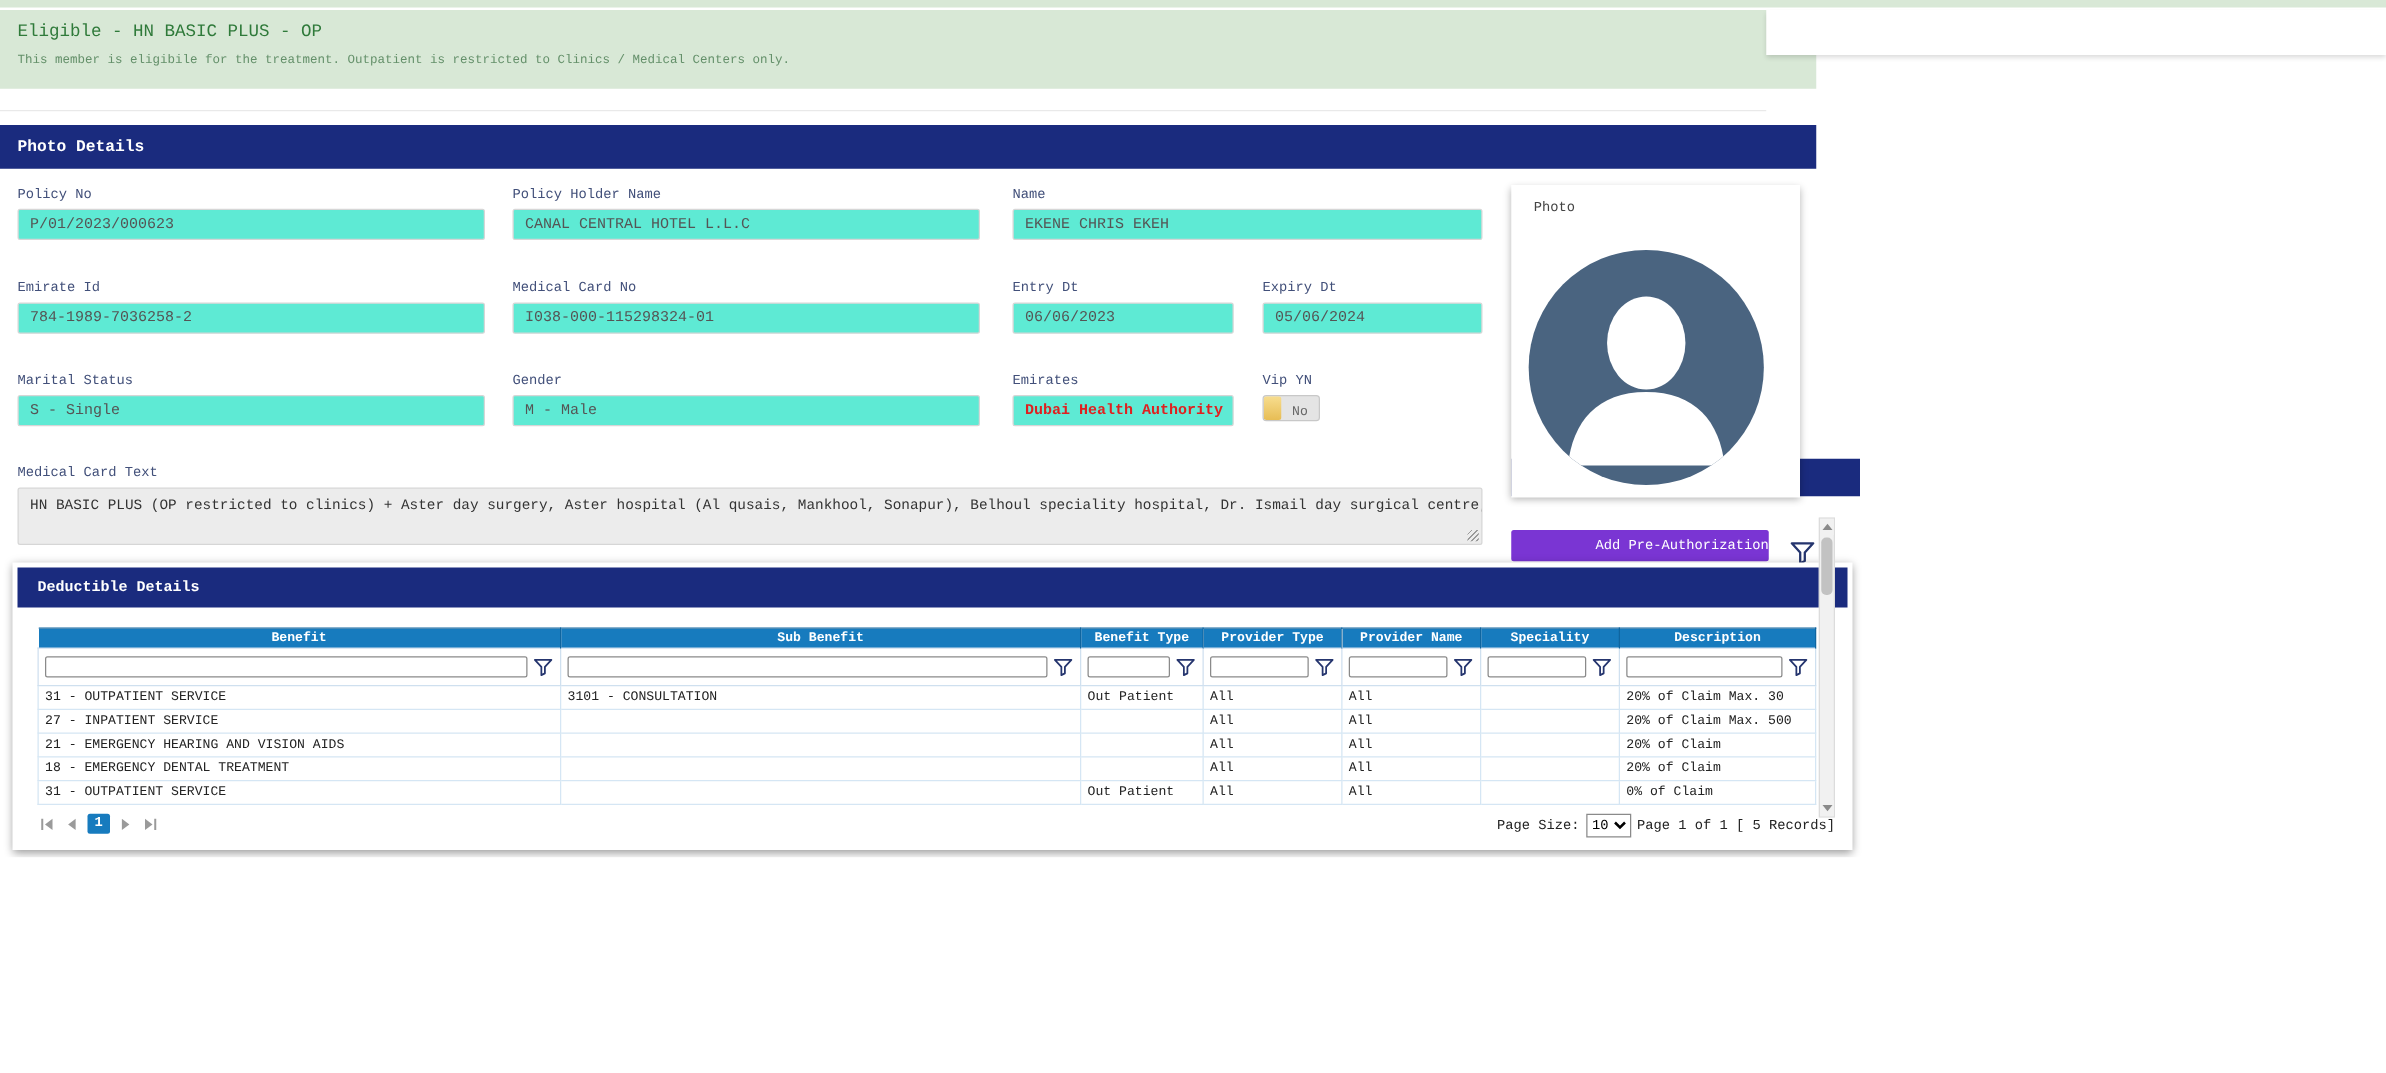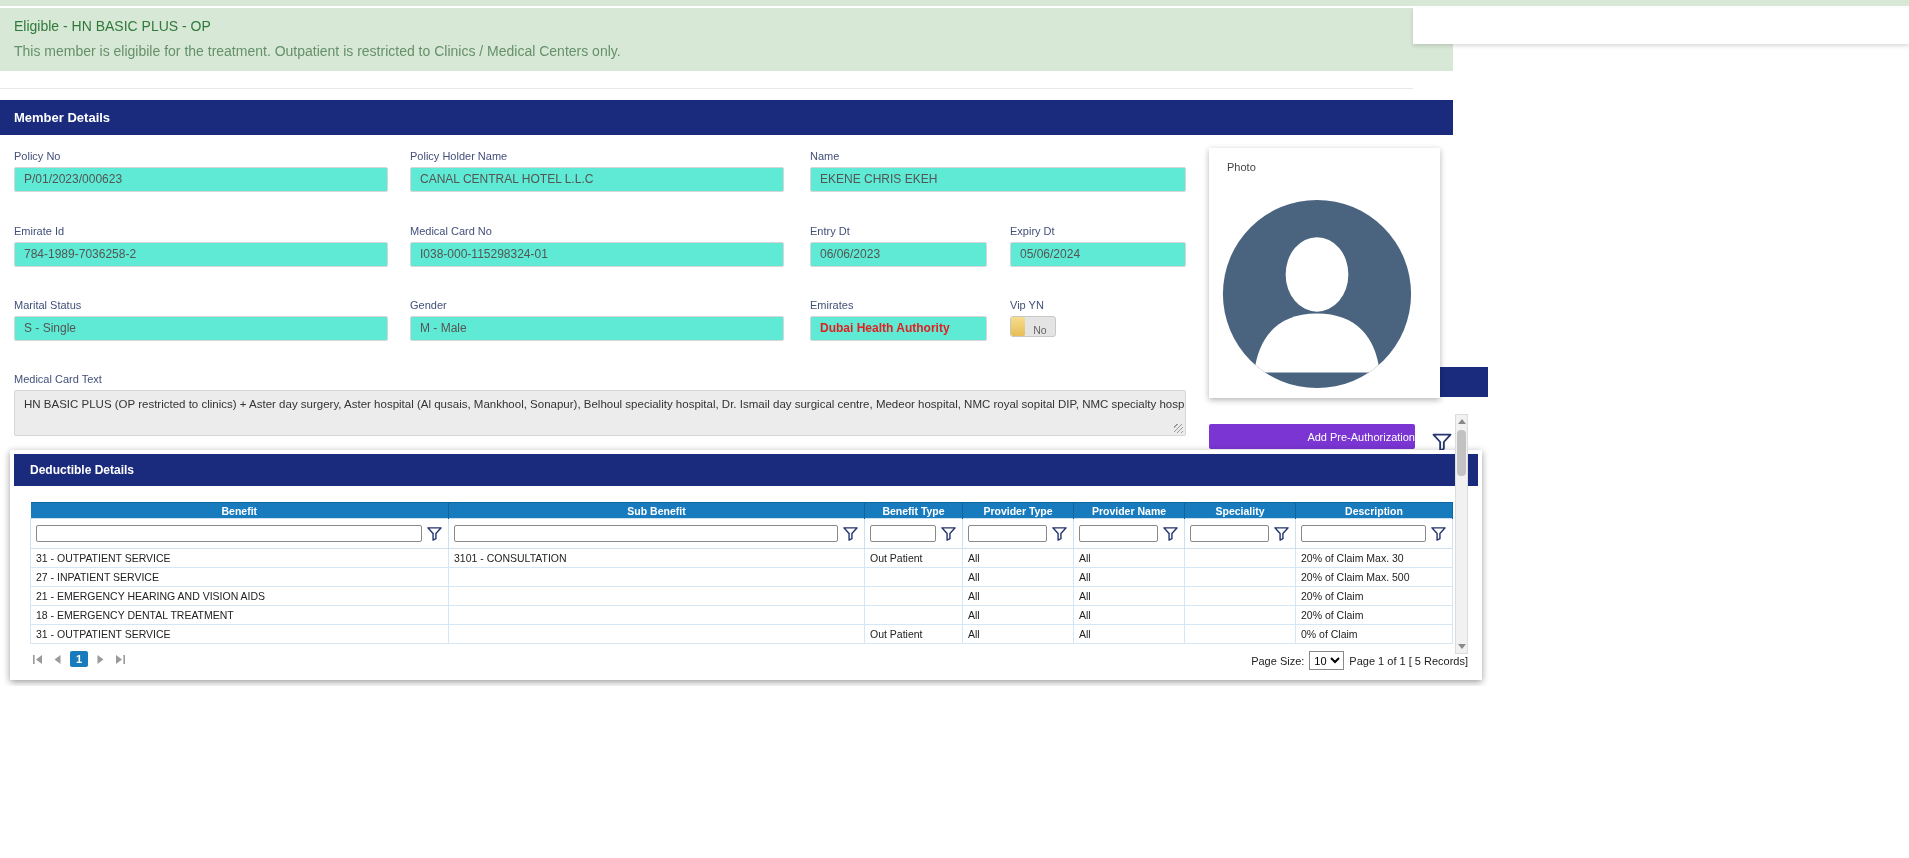--- a/index.html
+++ b/index.html
@@ -1,25 +1,25 @@
 <!DOCTYPE html>
 <html><head>
 <meta charset="utf-8">
 <style>
   *{margin:0;padding:0;box-sizing:border-box;}
   body{font-family:"Liberation Sans",sans-serif;background:#ffffff;}
-  .page{position:relative;width:1909px;height:686px;background:#ffffff;overflow:hidden;}
+  .page{position:relative;width:1909px;height:686px;background:#ffffff;overflow:hidden;font-family:Liberation Mono, monospace;}
 
   .top-strip{position:absolute;left:0;top:0;width:1909px;height:6px;background:#d8e8d6;}
   .overlay-top-right{position:absolute;left:1413px;top:8px;width:496px;height:36px;background:#ffffff;box-shadow:0 2px 4px rgba(0,0,0,.15);z-index:2;}
   .toolbar-shadow-line{position:absolute;left:0;top:88px;width:1413px;height:1px;background:#e9e9e9;}
 
   .banner{position:absolute;left:0;top:8px;width:1453px;height:63px;background:#d8e8d6;padding:10px 14px;z-index:1;}
   .banner-title{font-size:14px;color:#2f7a3a;}
-  .banner-sub{font-size:14px;color:#64906a;margin-top:9px;}
+  .banner-sub{font-size:10px;color:#64906a;margin-top:9px;}
 
   .member-bar{position:absolute;left:0;top:100px;width:1453px;height:35px;background:#1a2b7e;color:#fff;font-size:13px;font-weight:bold;line-height:35px;padding-left:14px;}
 
   .field{position:absolute;}
   .field-label{font-size:11px;color:#42507a;margin-bottom:5px;}
   .field-value{height:25px;line-height:23px;background:#5eead4;border:1px solid #d6d6d6;border-radius:2px;padding:0 9px;font-size:12px;color:#555;white-space:nowrap;overflow:hidden;}
   .red-value{color:#e02020;font-weight:bold;}
   .mct-value{height:46px;line-height:1.35;background:#ececec;border:1px solid #d6d6d6;border-radius:2px;padding:6px 9px;font-size:11.5px;color:#333;position:relative;white-space:nowrap;overflow:hidden;}
   .resize-corner{position:absolute;right:2px;bottom:2px;width:9px;height:9px;background:repeating-linear-gradient(135deg,transparent 0 2px,#9a9a9a 2px 3px);}
 
@@ -69,21 +69,21 @@
   <div class="top-strip"></div>
   <div class="overlay-top-right"></div>
   <div class="toolbar-shadow-line"></div>
 
   <div class="banner">
     <div class="banner-title">Eligible - HN BASIC PLUS - OP</div>
     <div class="banner-sub">This member is eligibile for the treatment. Outpatient is restricted to Clinics / Medical Centers only.</div>
   </div>
 
   <div class="member-bar">
-    <span>Member Details</span>
+    <span>Photo Details</span>
   </div>
 
   <div class="field" style="left:14px;top:150px;width:374px;">
     <div class="field-label">Policy No</div>
     <div class="field-value">P/01/2023/000623</div>
   </div>
   <div class="field" style="left:410px;top:150px;width:374px;">
     <div class="field-label">Policy Holder Name</div>
     <div class="field-value">CANAL CENTRAL HOTEL L.L.C</div>
   </div>

